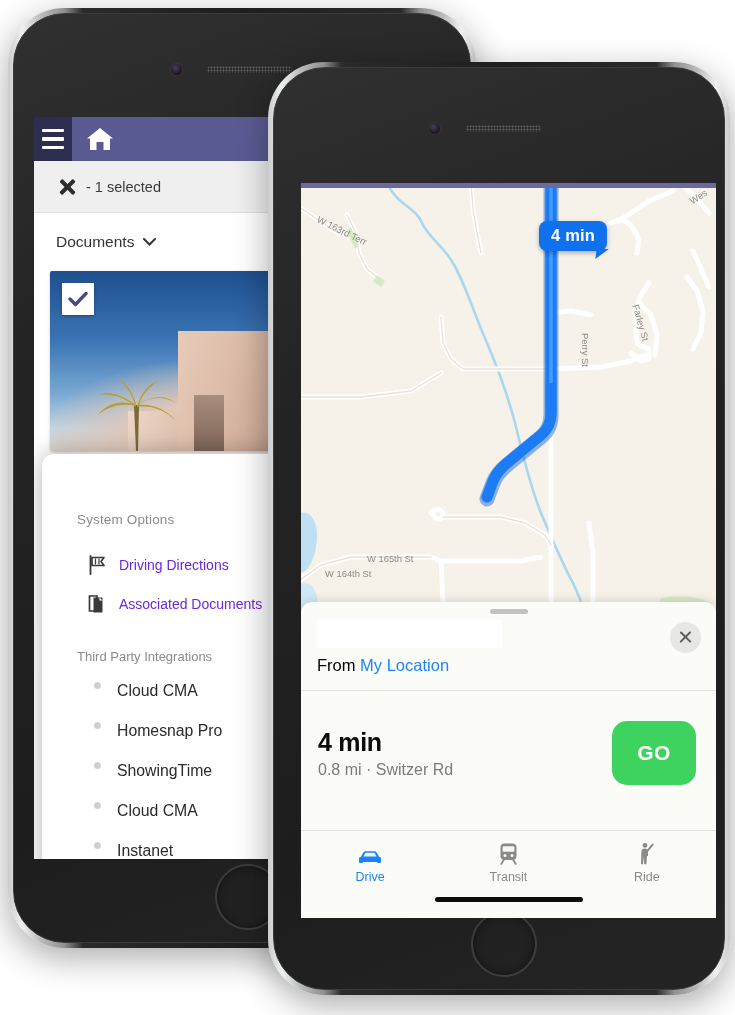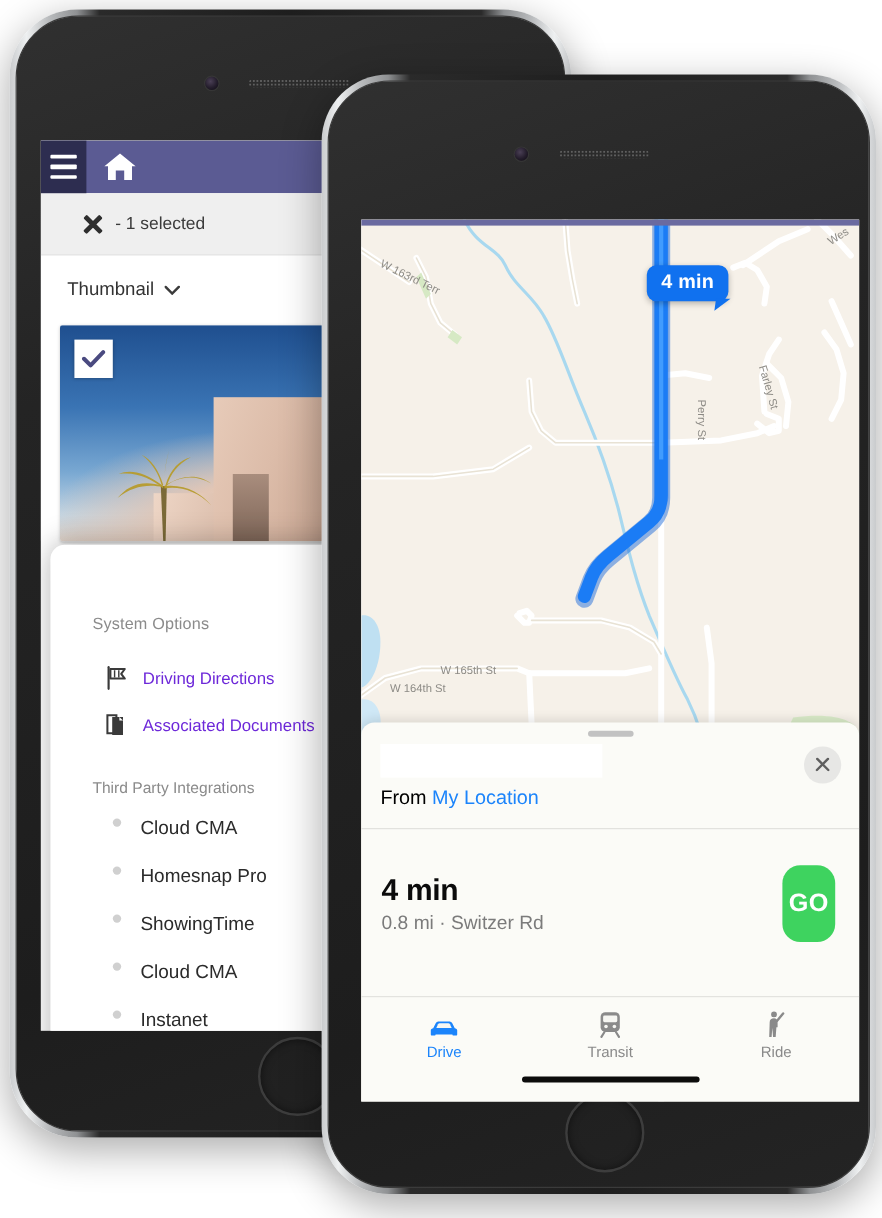--- a/index.html
+++ b/index.html
@@ -54,21 +54,21 @@
   .ham-block {
     width: 38px; height: 44px; background: #2d2d50;
     display: flex; flex-direction: column; align-items: center; justify-content: center; gap: 5px;
   }
   .ham-block i { display: block; width: 22px; height: 3.6px; background: #fff; border-radius: 1px; }
   .home-btn-hdr { display: flex; align-items: center; padding-left: 13px; }
   .home-glyph { width: 30px; height: 26px; }
 
   .sel-bar {
     height: 52px; background: #efefef; border-bottom: 1px solid #e0e0e0;
-    display: flex; align-items: center; padding-left: 33px; gap: 9px;
+    display: flex; align-items: center; padding-left: 23px; gap: 9px;
   }
   .x-glyph { width: 20px; height: 20px; position: relative; }
   .x-glyph::before, .x-glyph::after {
     content: ""; position: absolute; left: 1px; top: 8px; width: 19px; height: 4.2px;
     background: #2e2e2e; border-radius: 1px;
   }
   .x-glyph::before { transform: rotate(45deg); }
   .x-glyph::after  { transform: rotate(-45deg); }
   .sel-text { font-size: 14.5px; color: #3b3b3b; }
 
@@ -179,21 +179,21 @@
   .close-x::after  { transform: rotate(-45deg); }
 
   .sheet-div { height: 1px; background: #e2e2de; }
 
   .route-row { display: flex; align-items: center; padding: 30px 20px 0 17px; }
   .route-info { flex: 1; }
   .r-eta { font-size: 25px; font-weight: bold; color: #0b0b0b; letter-spacing: -.3px; }
   .r-dist { font-size: 16px; color: #7b7b7b; margin-top: 4px; }
   .r-fast { font-size: 16px; color: #7b7b7b; margin-top: 2px; }
   .go-btn {
-    width: 44px; height: 64px; border-radius: 15px; background: #3ed35f;
+    width: 84px; height: 64px; border-radius: 15px; background: #3ed35f;
     display: flex; align-items: center; justify-content: center;
     color: #fff; font-size: 21px; font-weight: bold; letter-spacing: .4px;
   }
 
   .tabbar {
     position: absolute; left: 0; right: 0; bottom: 0; height: 88px;
     border-top: 1px solid #e3e3df; display: flex;
   }
   .tab { flex: 1; display: flex; flex-direction: column; align-items: center; padding-top: 11px; gap: 5px; }
   .tab .ticon { height: 23px; display: flex; align-items: flex-end; }
@@ -229,21 +229,21 @@
             </svg>
           </div>
         </div>
 
         <div class="sel-bar">
           <div class="x-glyph"></div>
           <span class="sel-text">- 1 selected</span>
         </div>
 
         <div class="thumb-row">
-          <span class="thumb-label">Thumbnail</span>
+          <span class="thumb-label">Documents</span>
           <svg class="chev-dn" viewBox="0 0 13 8">
             <path d="M1 1 L6.5 6.6 L12 1" stroke="#3b3b3b" stroke-width="2.1" fill="none" stroke-linecap="round"></path>
           </svg>
         </div>
 
         <div class="photo-wrap">
           <div class="photo">
             <div class="bldg2"></div>
             <div class="bldg"></div>
             <svg class="palm" viewBox="0 0 84 98">

